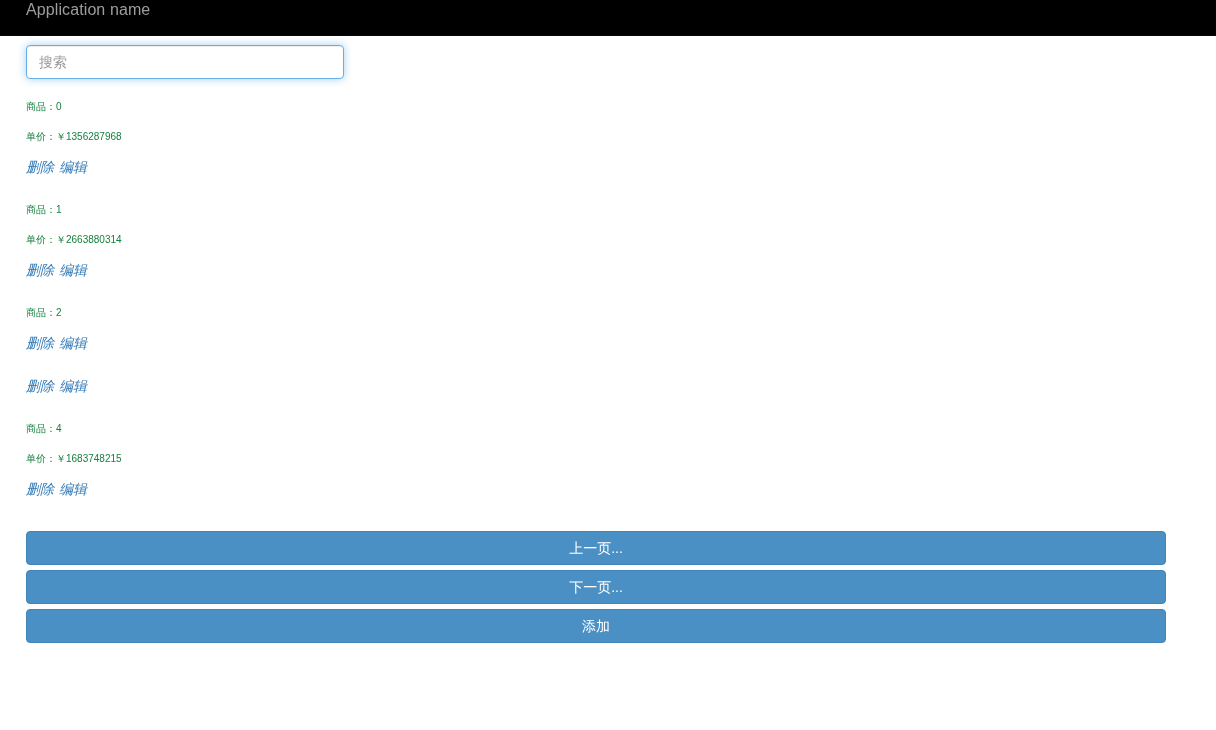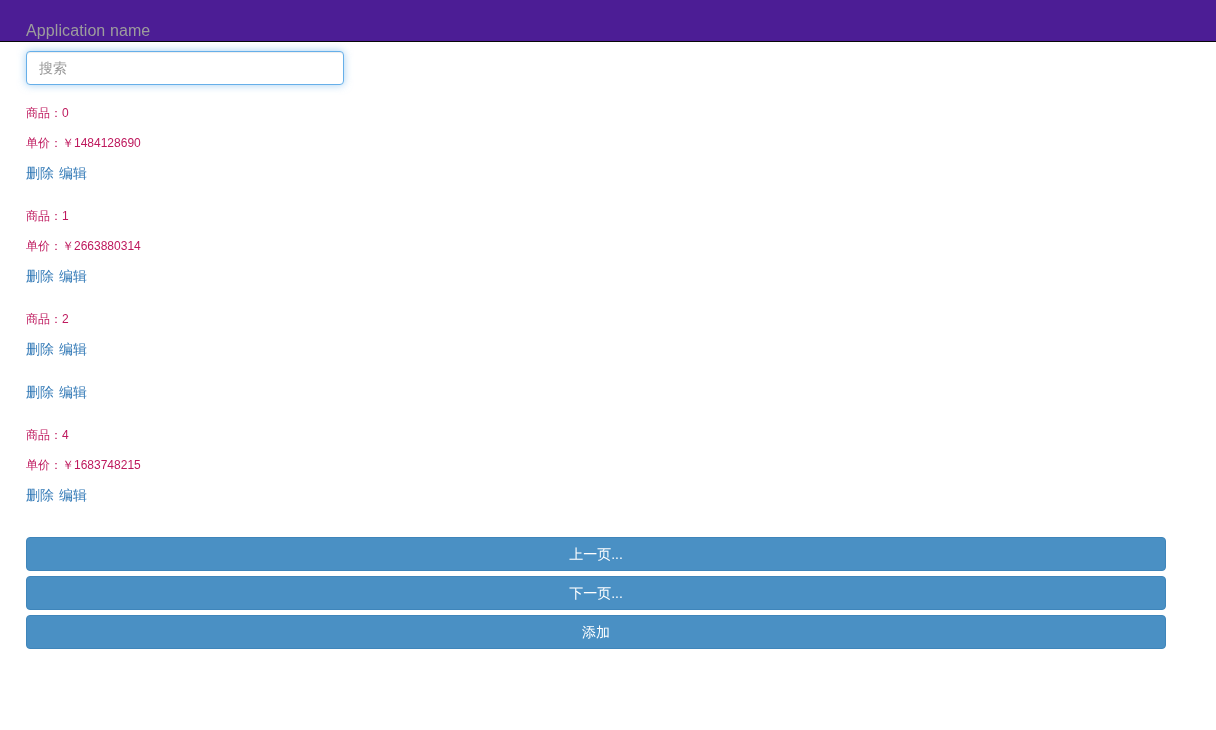--- a/index.html
+++ b/index.html
@@ -12,25 +12,25 @@
     background: #ffffff;
     font-family: "Liberation Sans", "DejaVu Sans", sans-serif;
     font-size: 14px;
     color: #333333;
     overflow: hidden;
     position: relative;
   }
 
   
   .navbar {
-    height: 42px;
-    background: #4c1d95;
+    height: 36px;
+    background: #000000;
     border-bottom: 1px solid #080808;
     display: flex;
-    align-items: flex-end;
+    align-items: flex-start;
     box-sizing: border-box;
   }
   .navbar-brand {
     color: #9d9d9d;
     font-size: 16px;
     line-height: 20px;
     padding-left: 26px;
     letter-spacing: 0.1px;
     white-space: nowrap;
   }
@@ -72,34 +72,35 @@
     margin: 0;
     padding: 0;
     list-style: none;
   }
   .product-item {
     padding-top: 13px;
   }
   .product-line {
     line-height: 30px;
     height: 30px;
-    font-size: 12px;
-    color: #be185d;
+    font-size: 10px;
+    color: #15803d;
     white-space: nowrap;
   }
   .product-actions {
     line-height: 30px;
     height: 30px;
     white-space: nowrap;
   }
   .action-link {
     color: #337ab7;
     text-decoration: none;
     font-size: 14px;
     cursor: pointer;
+    font-style: italic;
   }
   .action-sep {
     display: inline-block;
     width: 5px;
   }
 
   
   .button-stack {
     padding-top: 27px;
   }
@@ -138,21 +139,21 @@
     <input class="search-input" type="text" placeholder="搜索" style="">
   </div>
 
   <ul class="product-list">
 
     <li class="product-item">
       <div class="product-line">
         <span>商品：</span><span>0</span>
       </div>
       <div class="product-line">
-        <span>单价：</span><span>￥</span><span>1484128690</span>
+        <span>单价：</span><span>￥</span><span>1356287968</span>
       </div>
       <div class="product-actions">
         <a class="action-link">删除</a><span class="action-sep"></span><a class="action-link">编辑</a>
       </div>
     </li>
 
     <li class="product-item">
       <div class="product-line">
         <span>商品：</span><span>1</span>
       </div>

